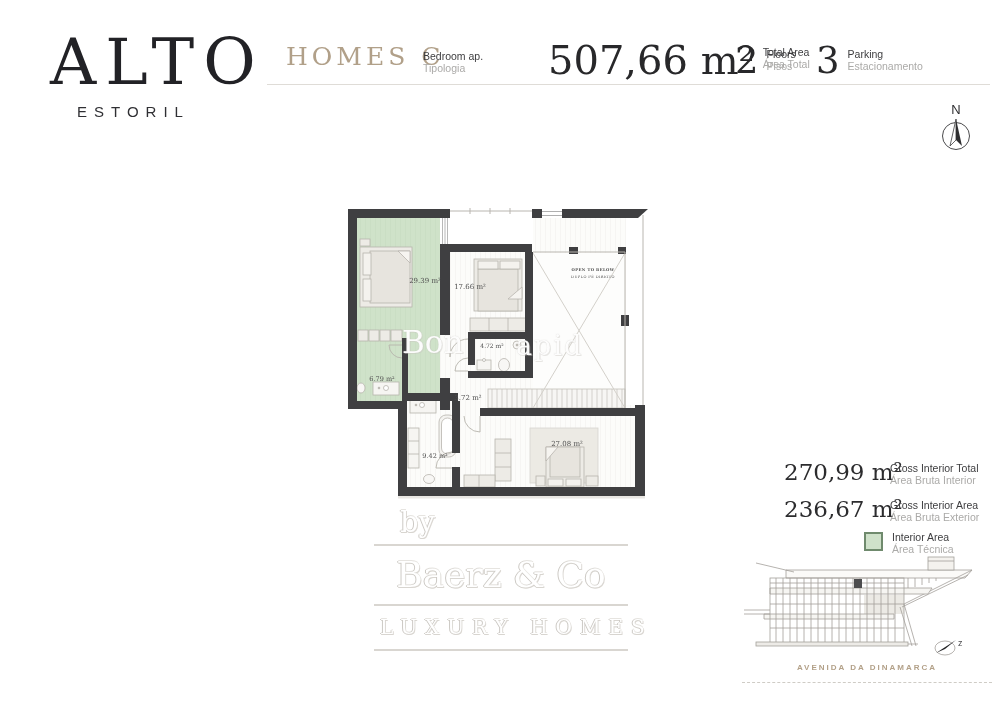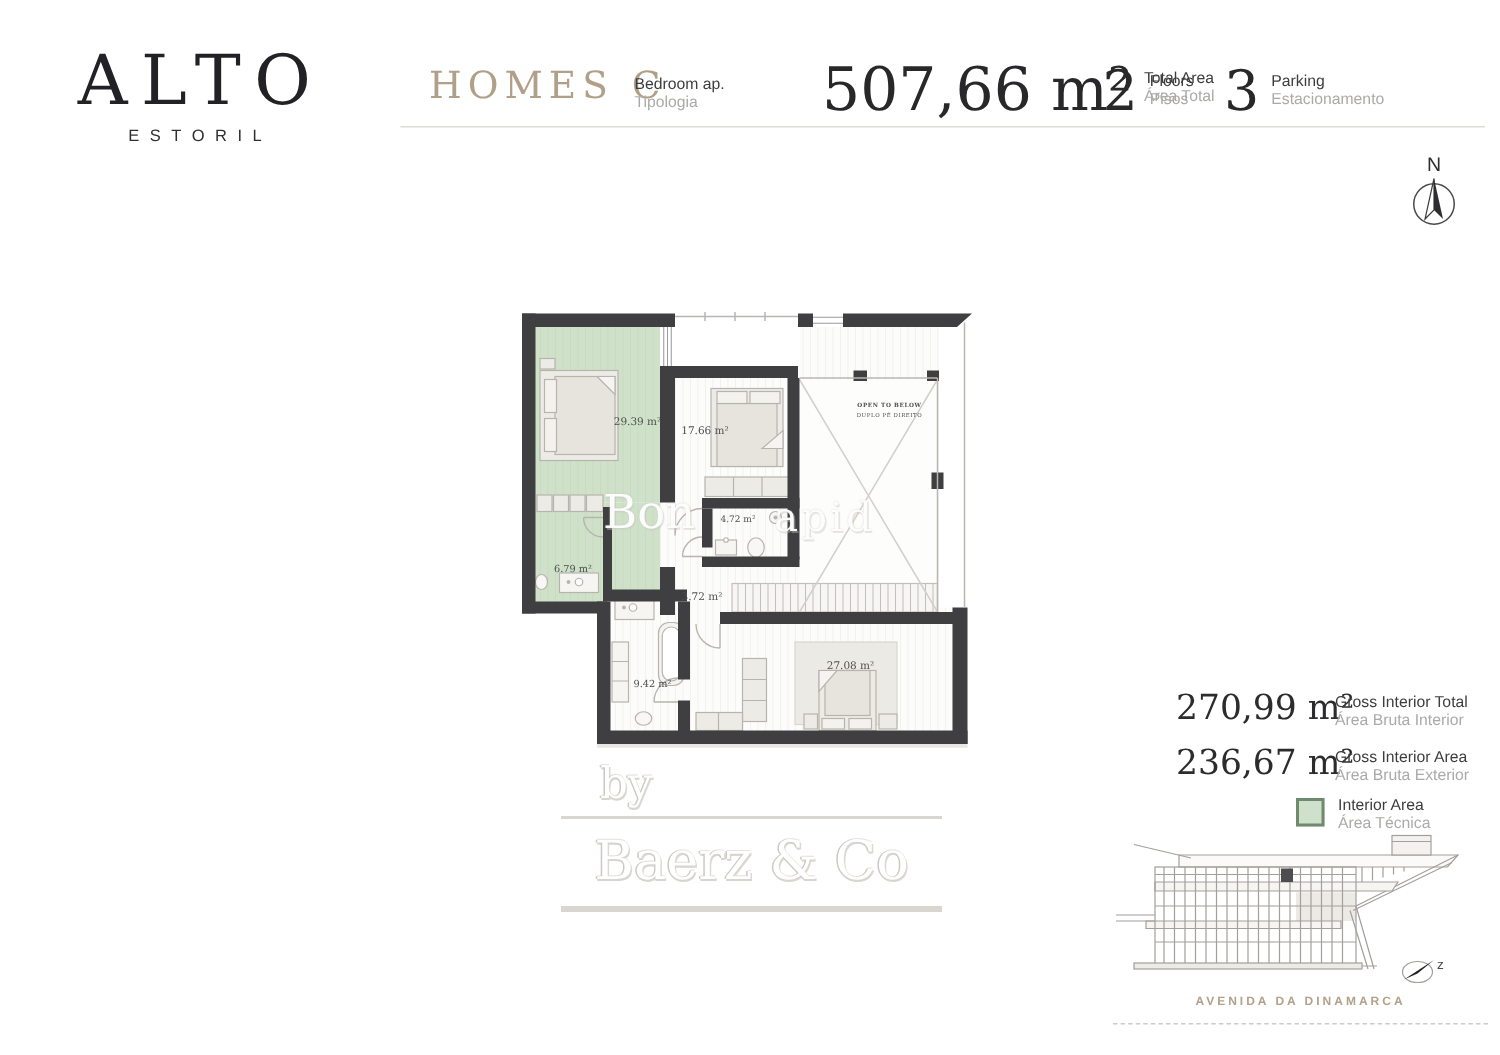--- a/index.html
+++ b/index.html
@@ -1,22 +1,22 @@
 <!DOCTYPE html>
 <html><head>
 <meta charset="utf-8">
 <style>
   html,body{margin:0;padding:0;background:#ffffff;}
   .page{position:relative;width:1000px;height:703px;background:#ffffff;overflow:hidden;
         font-family:"Liberation Sans",sans-serif;}
   
   .brand{position:absolute;left:44px;top:30px;width:174px;text-align:center;color:#222226;}
-  .brand-name{font-family:"DejaVu Serif",serif;font-size:46px;line-height:1;letter-spacing:9px;
+  .brand-name{font-family:"DejaVu Serif",serif;font-size:64px;line-height:1;letter-spacing:9px;
         margin-left:6px;font-weight:400;}
-  .brand-sub{font-size:11px;letter-spacing:7px;color:#2f2f33;margin-top:9px;margin-left:5px;}
+  .brand-sub{font-size:15px;letter-spacing:7px;color:#2f2f33;margin-top:9px;margin-left:5px;}
   .villa{position:absolute;left:286px;top:42px;font-family:"DejaVu Serif",serif;font-size:25px;
         letter-spacing:4px;color:#b1a089;}
   .hrule{position:absolute;left:267px;top:84px;width:723px;height:1px;background:#dfdcd7;}
   .stat{position:absolute;display:flex;gap:8px;align-items:flex-start;}
   .sv{font-family:"DejaVu Serif",serif;color:#28282a;line-height:.95;white-space:nowrap;}
   .slbls{margin-top:5px;line-height:1.15;}
   .sl{font-size:10.5px;font-weight:normal;color:#3d3d3f;white-space:nowrap;}
   .ssl{font-size:10.5px;color:#abaaa8;white-space:nowrap;}
   #stat0{left:423px;top:45px;} #stat0 .sv{font-size:33px;}
   #stat1{left:548px;top:41px;} #stat1 .sv{font-size:40px;}
@@ -243,20 +243,21 @@
   </svg>
 
   <span class="wm-frag" id="wmf1">Bon</span>
   <span class="wm-frag" id="wmf2">apid</span>
 
   <div class="baerz">
     <div class="by emb">by</div>
     <div class="wrule"></div>
     <div class="name emb">Baerz &amp; Co</div>
     <div class="wrule"></div>
+    <div class="tag emb">LUXURY HOMES</div>
     <div class="wrule"></div>
   </div>
 
   <div class="area-row" id="arow0">
     <div class="area-val">270,99 m²</div>
     <div class="slbls" style="margin-top:1px;">
       <div class="sl">Gross Interior Total</div>
       <div class="ssl">Área Bruta Interior</div>
     </div>
   </div>

